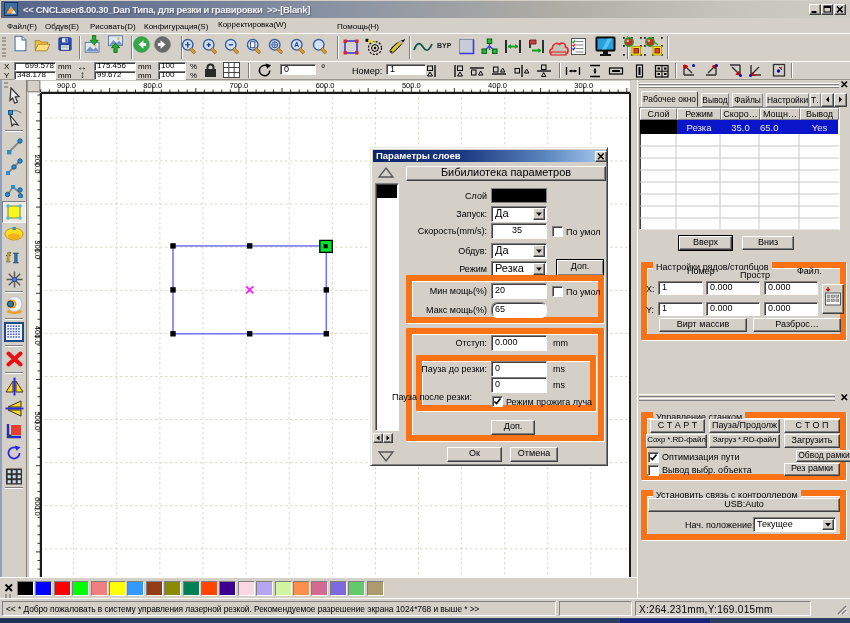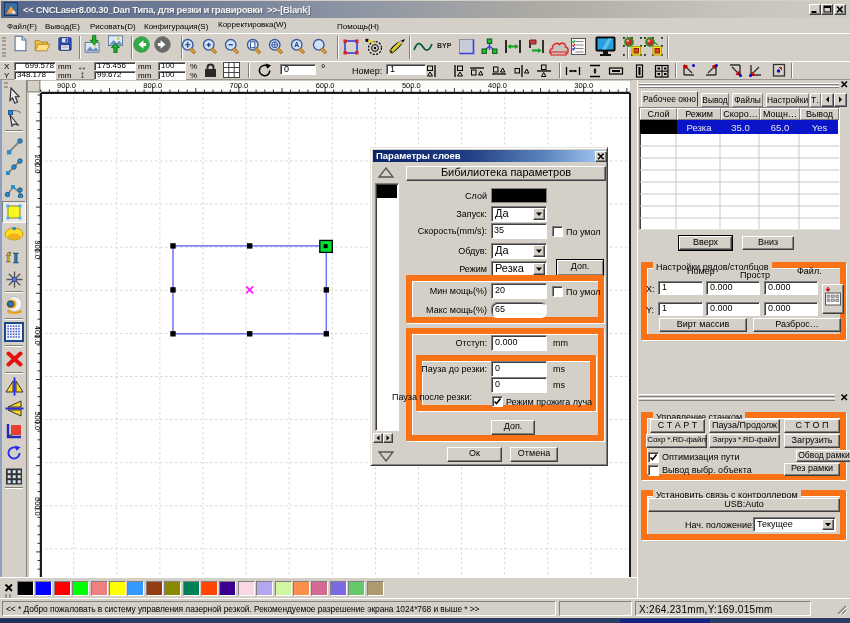--- a/index.html
+++ b/index.html
@@ -26,21 +26,21 @@
 <div class="btn" style="left:821px;top:4px;width:12px;height:11px;line-height:7px;font-size:9px;"></div>
 <div class="btn" style="left:834px;top:4px;width:12px;height:11px;line-height:7px;font-size:9px;"></div>
 <svg class="abs" style="left:809px;top:4px" width="40" height="11" viewBox="0 0 40 11">
 <rect x="2.5" y="7" width="5" height="2" fill="#000"></rect>
 <rect x="15" y="2" width="6.5" height="6" fill="none" stroke="#000" stroke-width="1"></rect>
     <rect x="15" y="2" width="6.5" height="2" fill="#000"></rect>
 <path d="M28 2.5 L33.6 8.3 M33.6 2.5 L28 8.3" stroke="#000" stroke-width="1.7"></path>
 </svg>
 <div class="abs" style="left:0;top:18px;width:850px;height:15px;background:#d4d0c8"></div>
 <div class="lbl" style="left:7px;top:21.5px;font-size:8px;">Файл(F)</div>
-<div class="lbl" style="left:45px;top:21.5px;font-size:8px;">Вывод(E)</div>
+<div class="lbl" style="left:45px;top:21.5px;font-size:8px;">Обдув(E)</div>
 <div class="lbl" style="left:90px;top:21.5px;font-size:8px;">Рисовать(D)</div>
 <div class="lbl" style="left:144px;top:21.5px;font-size:8px;">Конфигурация(S)</div>
 <div class="lbl" style="left:218px;top:20px;font-size:8px;">Корректировка(W)</div>
 <div class="lbl" style="left:297px;top:21.5px;font-size:8px;margin-top:12px;">Вид(V)</div>
 <div class="lbl" style="left:337px;top:21.5px;font-size:8px;">Помощь(Н)</div>
 <div class="abs" style="left:0;top:33px;width:850px;height:28px;background:#d4d0c8;border-top:1px solid #fff"></div>
 <div class="abs" style="left:2px;top:37px;width:4px;height:20px;border-left:2px dotted #a09c94;border-right:2px dotted #a09c94"></div>
 <div class="vsep" style="left:79px;top:36px;height:23px"></div>
 <div class="vsep" style="left:131px;top:36px;height:23px"></div>
 <div class="vsep" style="left:181px;top:36px;height:23px"></div>
@@ -683,21 +683,21 @@
 <div class="btn" style="left:406px;top:166px;width:200px;height:15px;line-height:11px;font-size:11px;">Бибилиотека параметров</div>
 <div class="lbl" style="left:377px;top:191px;width:110px;text-align:right">Слой</div>
 <div class="abs" style="left:491px;top:188px;width:56px;height:15px;background:#000;border:1px solid #808080"></div>
 <div class="lbl" style="left:377px;top:209px;width:110px;text-align:right">Запуск:</div>
 <div class="field" style="left:491px;top:206px;width:56px;height:16px;font-size:11px;line-height:13px;padding-left:3px;">Да</div>
 <div class="btn" style="left:533px;top:208px;width:12px;height:12px;line-height:8px;font-size:9px;"></div>
 <svg class="abs" style="left:533px;top:208px" width="12" height="12" viewBox="0 0 12 12">
     <path d="M3 4.5 L9 4.5 L6 8.0Z" fill="#000"></path>
   </svg>
 <div class="lbl" style="left:377px;top:226px;width:110px;text-align:right">Скорость(mm/s):</div>
-<div class="field" style="left:491px;top:223px;width:56px;height:16px;font-size:9px;line-height:13px;padding-left:2px;">35</div>
+<div class="field" style="left:491px;top:223px;width:56px;height:16px;font-size:9px;line-height:13px;padding-left:20px;">35</div>
 <div class="cb" style="left:552px;top:226px"></div>
 <div class="lbl" style="left:566px;top:227px">По умол</div>
 <div class="lbl" style="left:377px;top:246px;width:110px;text-align:right">Обдув:</div>
 <div class="field" style="left:491px;top:243px;width:56px;height:16px;font-size:11px;line-height:13px;padding-left:3px;">Да</div>
 <div class="btn" style="left:533px;top:245px;width:12px;height:12px;line-height:8px;font-size:9px;"></div>
 <svg class="abs" style="left:533px;top:245px" width="12" height="12" viewBox="0 0 12 12">
     <path d="M3 4.5 L9 4.5 L6 8.0Z" fill="#000"></path>
   </svg>
 <div class="lbl" style="left:377px;top:264px;width:110px;text-align:right">Режим</div>
 <div class="field" style="left:491px;top:261px;width:56px;height:16px;font-size:11px;line-height:13px;padding-left:3px;">Резка</div>
@@ -752,21 +752,21 @@
 <div class="abs" style="left:639px;top:107px;width:201px;height:123px;background:#fff;border:1px solid;border-color:#808080 #fff #fff #808080;box-shadow:inset 1px 1px 0 #404040"></div>
 <div class="abs" style="left:640px;top:108px;width:37px;height:12px;background:#d4d0c8;border:1px solid;border-color:#fff #808080 #808080 #fff;font-size:9px;text-align:center;line-height:11px;overflow:hidden">Слой</div>
 <div class="abs" style="left:677px;top:108px;width:44px;height:12px;background:#d4d0c8;border:1px solid;border-color:#fff #808080 #808080 #fff;font-size:9px;text-align:center;line-height:11px;overflow:hidden">Режим</div>
 <div class="abs" style="left:721px;top:108px;width:39px;height:12px;background:#d4d0c8;border:1px solid;border-color:#fff #808080 #808080 #fff;font-size:9px;text-align:center;line-height:11px;overflow:hidden">Скоро…</div>
 <div class="abs" style="left:760px;top:108px;width:40px;height:12px;background:#d4d0c8;border:1px solid;border-color:#fff #808080 #808080 #fff;font-size:9px;text-align:center;line-height:11px;overflow:hidden">Мощн…</div>
 <div class="abs" style="left:800px;top:108px;width:39px;height:12px;background:#d4d0c8;border:1px solid;border-color:#fff #808080 #808080 #fff;font-size:9px;text-align:center;line-height:11px;overflow:hidden">Вывод</div>
 <div class="abs" style="left:640px;top:120px;width:37px;height:14px;background:#000"></div>
 <div class="abs" style="left:677px;top:120px;width:161px;height:14px;background:#0a14c8"></div>
 <div class="abs" style="left:677px;top:120.5px;width:44px;height:13px;color:#e8e8e8;font-size:9.5px;text-align:center;line-height:13px">Резка</div>
 <div class="abs" style="left:721px;top:120.5px;width:39px;height:13px;color:#e8e8e8;font-size:9.5px;text-align:center;line-height:13px">35.0</div>
-<div class="abs" style="left:760px;top:120.5px;width:40px;height:13px;color:#e8e8e8;font-size:9.5px;text-align:center;line-height:13px">65.0</div>
+<div class="abs" style="left:760px;top:120.5px;width:40px;height:13px;color:#e8e8e8;font-size:9.5px;line-height:13px">65.0</div>
 <div class="abs" style="left:800px;top:120.5px;width:39px;height:13px;color:#e8e8e8;font-size:9.5px;text-align:center;line-height:13px">Yes</div>
 <svg class="abs" style="left:639px;top:107px" width="201" height="123" viewBox="0 0 201 123">
     <g stroke="#c8c8c8" stroke-width="1">
       <path d="M1 39 H200"></path>
       <path d="M1 51 H200"></path>
       <path d="M1 63 H200"></path>
       <path d="M1 75 H200"></path>
       <path d="M1 87 H200"></path>
       <path d="M1 99 H200"></path>
       <path d="M1 111 H200"></path>

